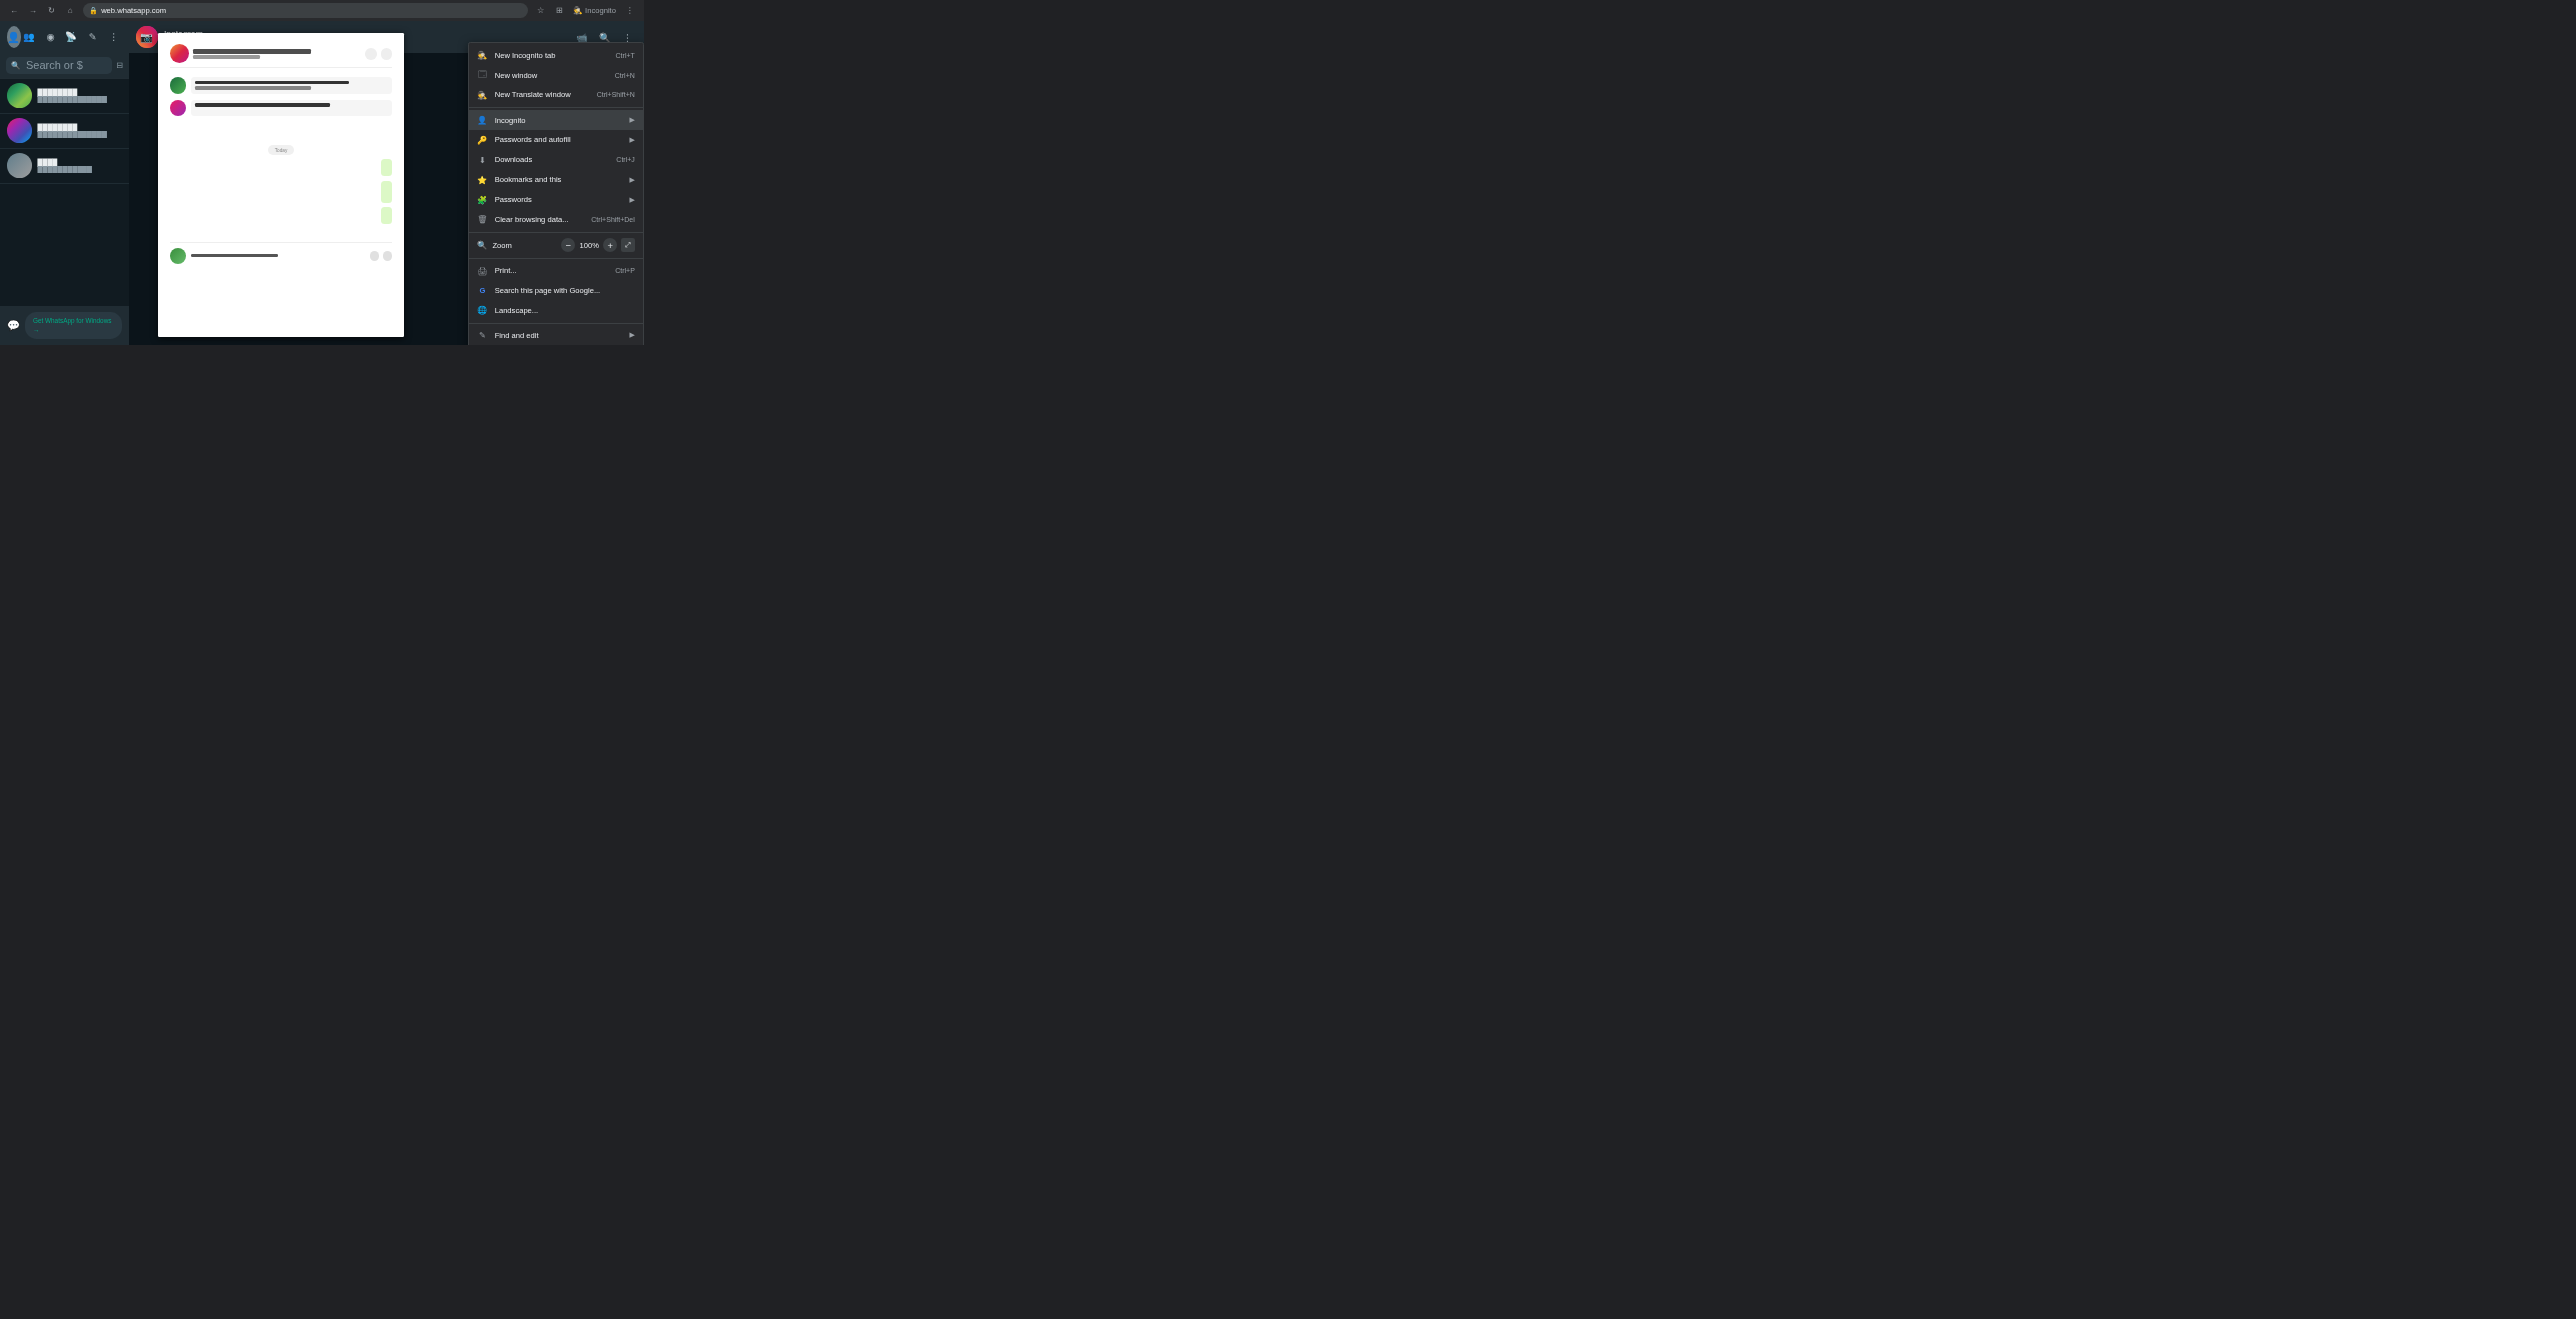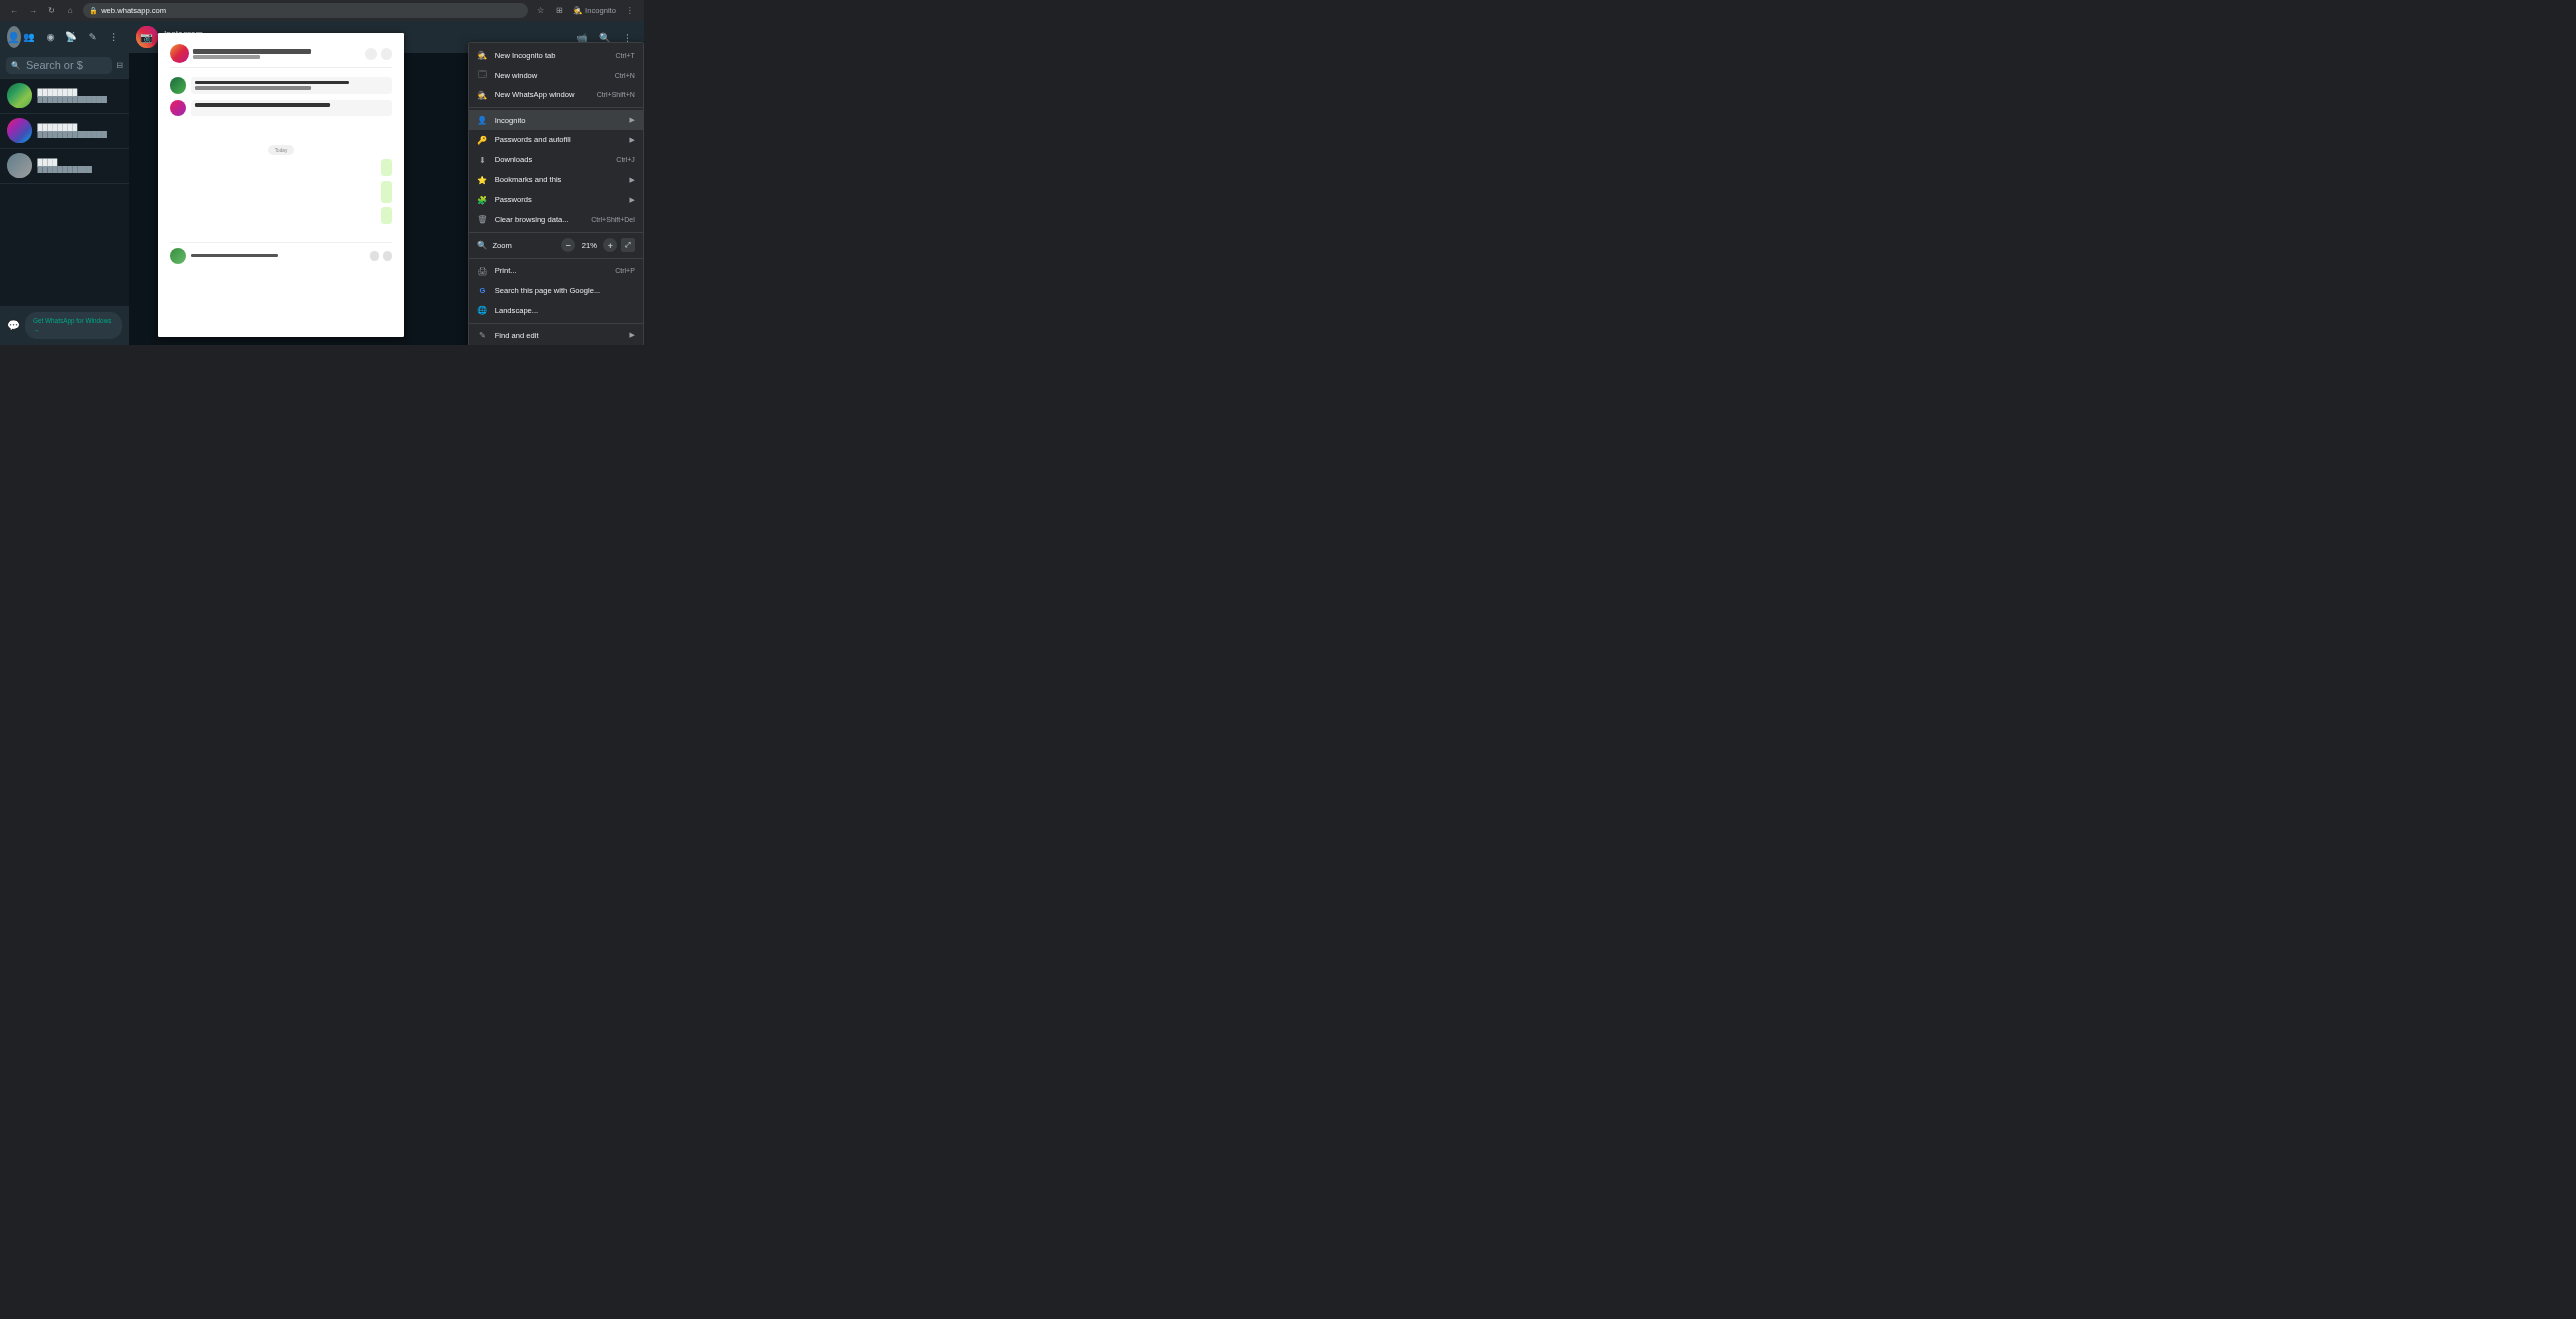--- a/index.html
+++ b/index.html
@@ -581,21 +581,21 @@
       <span class="menu-label">New Incognito tab</span>
       <span class="menu-shortcut">Ctrl+T</span>
     </div>
     <div class="menu-item">
       <span class="menu-icon">🗔</span>
       <span class="menu-label">New window</span>
       <span class="menu-shortcut">Ctrl+N</span>
     </div>
     <div class="menu-item">
       <span class="menu-icon">🕵</span>
-      <span class="menu-label">New WhatsApp window</span>
+      <span class="menu-label">New Translate window</span>
       <span class="menu-shortcut">Ctrl+Shift+N</span>
     </div>
     <div class="menu-divider"></div>
 
     <div class="menu-item active">
       <span class="menu-icon">👤</span>
       <span class="menu-label">Incognito</span>
       <span class="menu-arrow">▶</span>
     </div>
     <div class="menu-item">
@@ -623,21 +623,21 @@
       <span class="menu-label">Clear browsing data...</span>
       <span class="menu-shortcut">Ctrl+Shift+Del</span>
     </div>
     <div class="menu-divider"></div>
 
     <div class="zoom-row">
       <span class="zoom-icon">🔍</span>
       <span class="zoom-label">Zoom</span>
       <div class="zoom-controls">
         <button class="zoom-btn">−</button>
-        <span class="zoom-value">21%</span>
+        <span class="zoom-value">100%</span>
         <button class="zoom-btn">+</button>
         <button class="fullscreen-btn">⤢</button>
       </div>
     </div>
     <div class="menu-divider"></div>
     <div class="menu-item">
       <span class="menu-icon">🖨</span>
       <span class="menu-label">Print...</span>
       <span class="menu-shortcut">Ctrl+P</span>
     </div>

